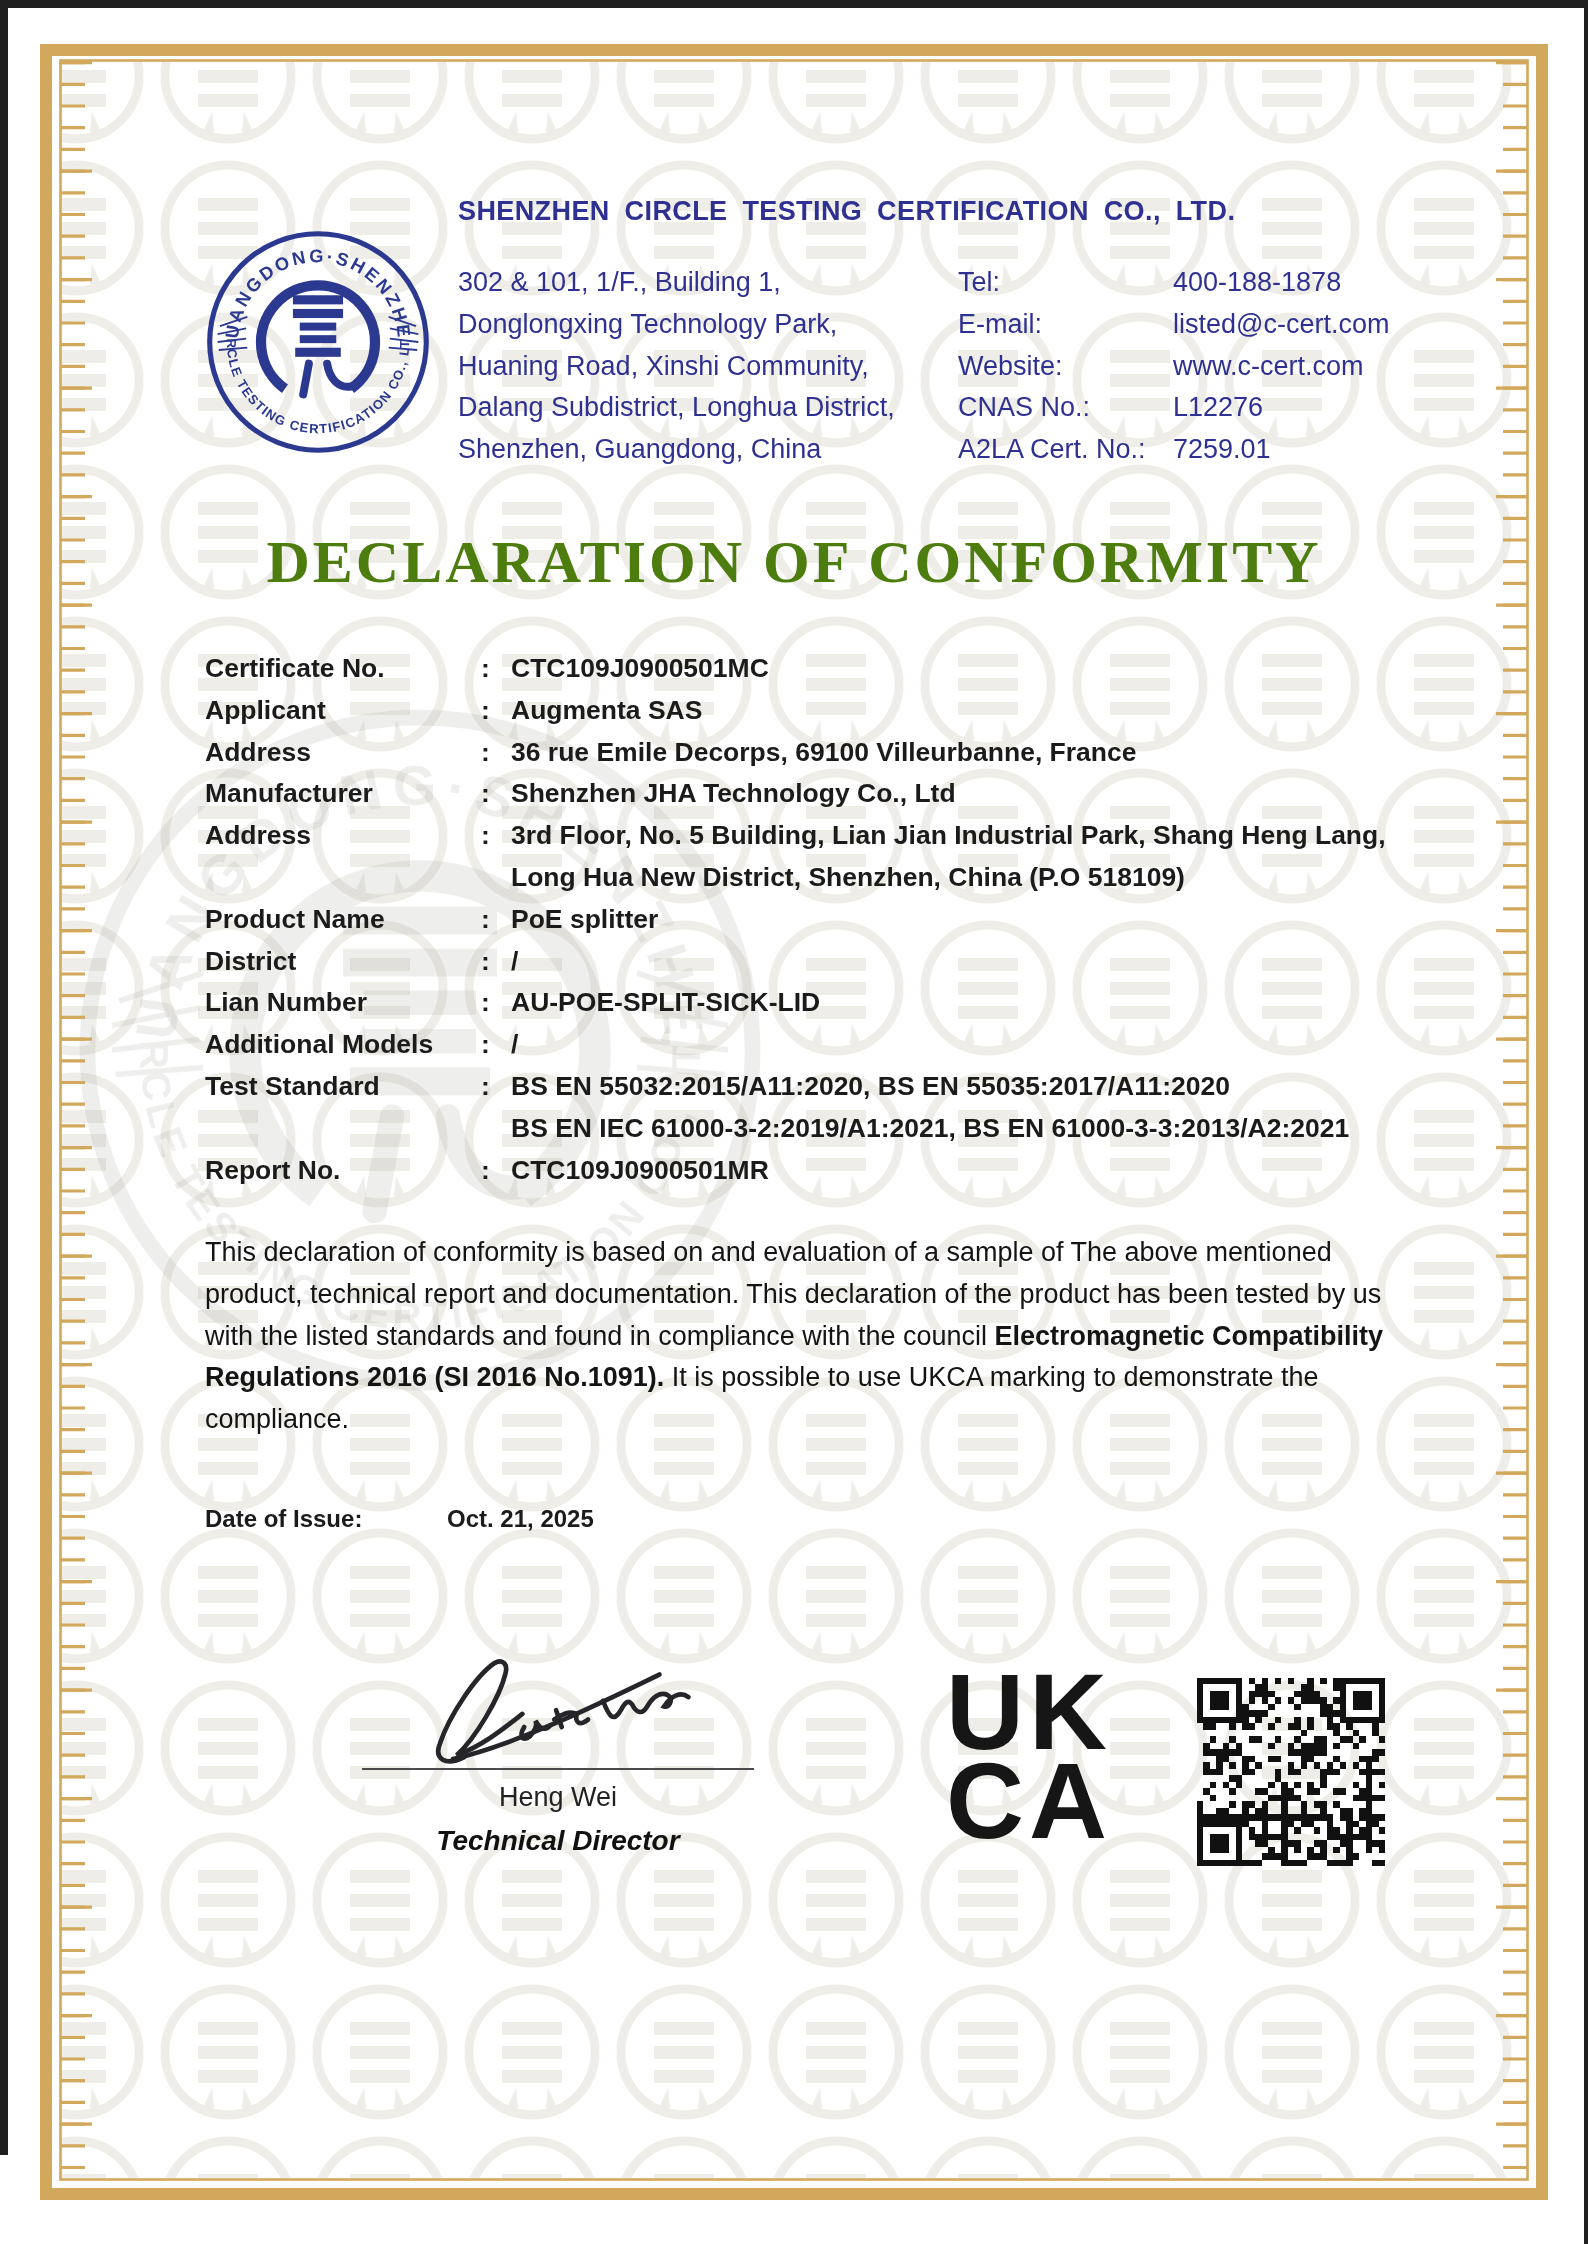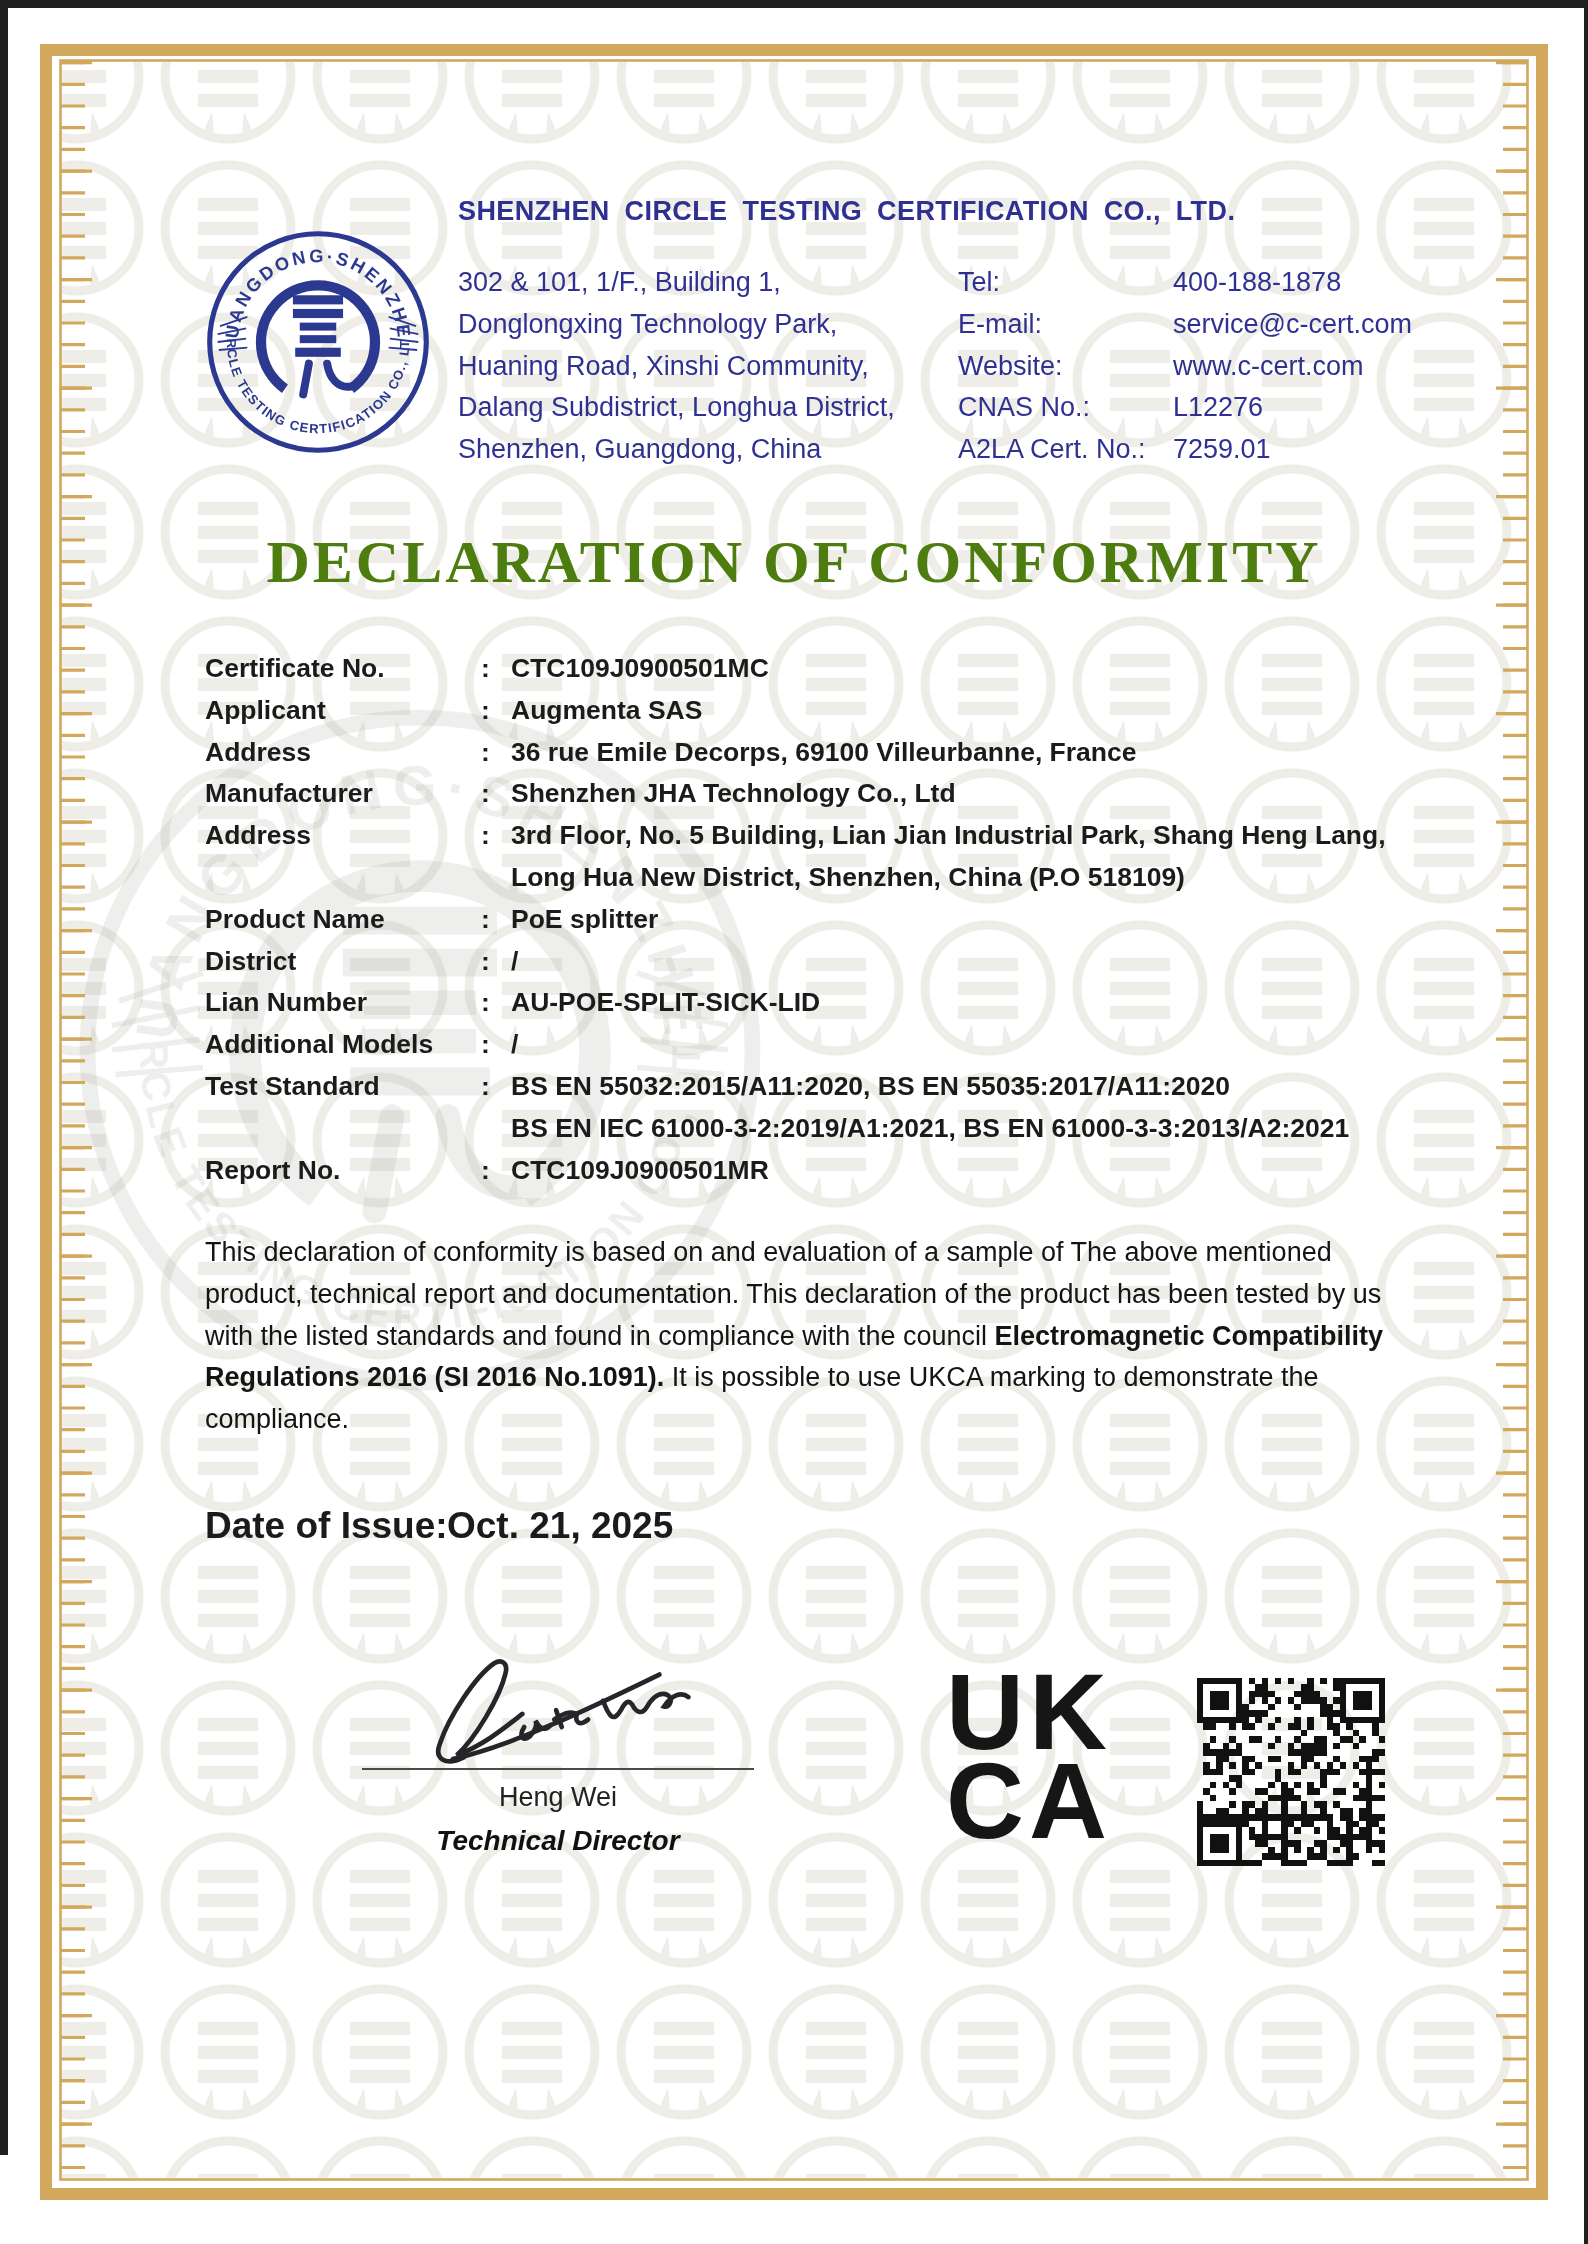--- a/index.html
+++ b/index.html
@@ -53,21 +53,21 @@
   .field-label{width:276px;flex:none;}
   .field-colon{width:30px;flex:none;}
   .field-value{flex:1;white-space:pre-line;}
 
   .declaration{
     position:absolute;left:205px;top:1232px;width:1192px;
     font-size:27px;line-height:41.8px;color:#141414;
   }
   .declaration b{font-weight:bold;}
 
-  .issue-row{position:absolute;left:205px;top:1505px;font-size:37px;font-weight:bold;}
+  .issue-row{position:absolute;left:205px;top:1505px;font-size:24px;font-weight:bold;}
   .issue-label{display:inline-block;}
   .issue-value{position:absolute;left:242px;top:0;white-space:nowrap;}
 
   
   .sig-block{position:absolute;left:362px;top:1652px;width:392px;text-align:center;}
   .sig-svg{display:block;margin:0 auto;color:#26262a;}
   .sig-line{border-top:2px solid #4a4a4a;margin-top:-6px;}
   .sig-name{font-size:27px;color:#222;margin-top:12px;}
   .sig-role{font-size:28px;font-weight:bold;font-style:italic;margin-top:12px;color:#111;}
 
@@ -165,21 +165,21 @@
 
     <div class="hdr-block contact-labels">
       <div>Tel:</div>
       <div>E-mail:</div>
       <div>Website:</div>
       <div>CNAS No.:</div>
       <div>A2LA Cert. No.:</div>
     </div>
     <div class="hdr-block contact-values">
       <div>400-188-1878</div>
-      <div>service@c-cert.com</div>
+      <div>listed@c-cert.com</div>
       <div>www.c-cert.com</div>
       <div>L12276</div>
       <div>7259.01</div>
     </div>
 
     <div class="page-title">DECLARATION OF CONFORMITY</div>
 
     <div class="fields">
       <div class="field-row">
         <div class="field-label">Certificate No.</div>

